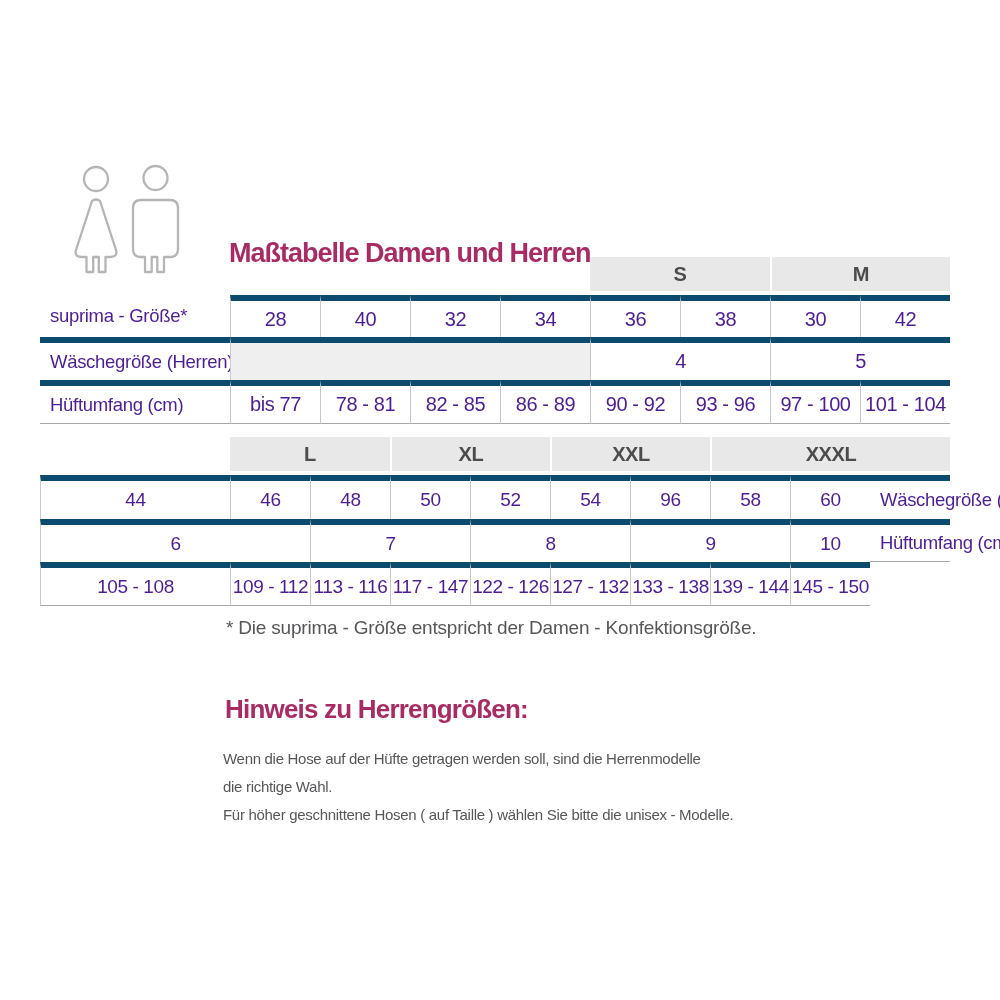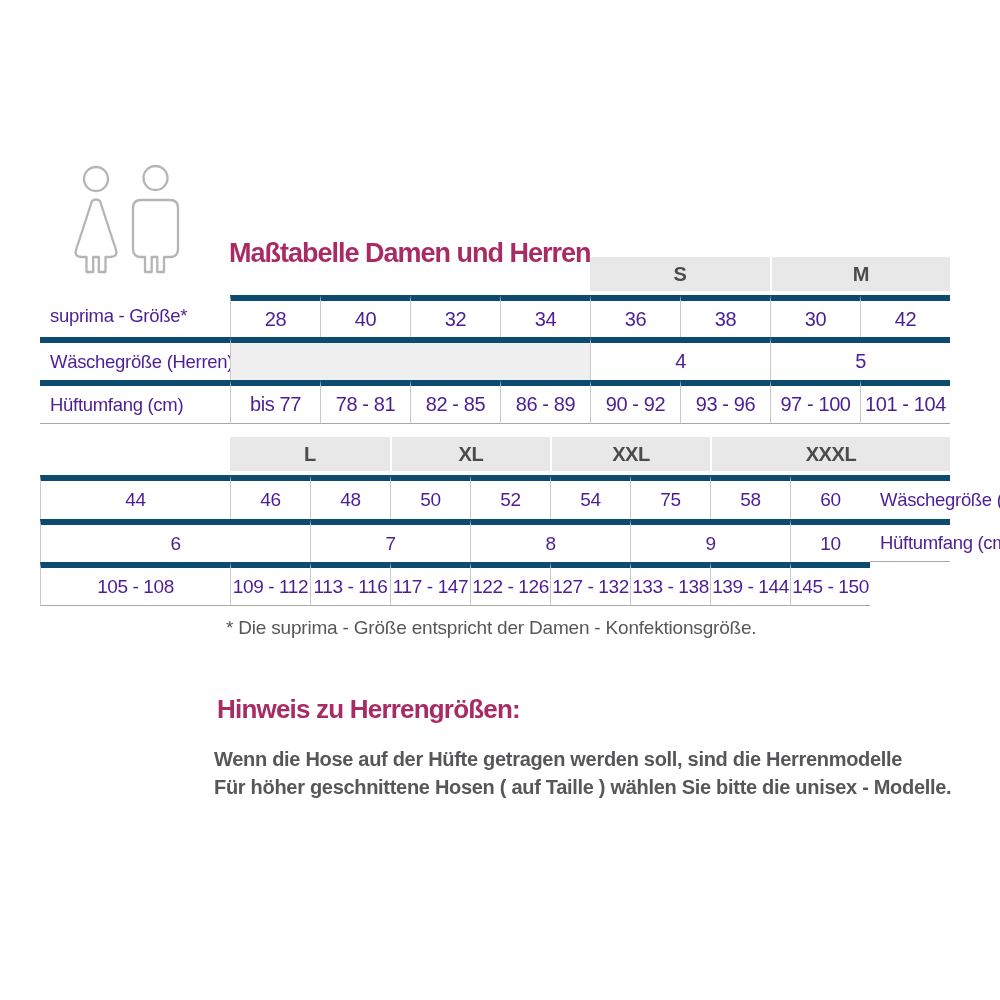--- a/index.html
+++ b/index.html
@@ -14,21 +14,21 @@
   
   .pictos { position: absolute; left: 72px; top: 160px; }
 
   
   .title {
     position: absolute; left: 229px; top: 238px;
     font-size: 27px; font-weight: 700; letter-spacing: -1px;
     color: #a82c63; white-space: nowrap;
   }
   .note-heading {
-    position: absolute; left: 217px; top: 694px;
+    position: absolute; left: 225px; top: 694px;
     font-size: 26px; font-weight: 700; letter-spacing: -0.8px;
     color: #a82c63; white-space: nowrap;
   }
 
   
   .t1 {
     position: absolute; left: 40px; top: 257px;
     display: grid;
     grid-template-columns: 190px repeat(8, 90px);
     grid-template-rows: 38px 42px 43px 44px;
@@ -63,22 +63,22 @@
   .sp3 { grid-column: span 3; }
   .sp4 { grid-column: span 4; }
   .sp5 { grid-column: span 5; }
 
   
   .footnote {
     position: absolute; left: 226px; top: 617px;
     font-size: 19px; letter-spacing: -0.2px; white-space: nowrap;
   }
   .note-body {
-    position: absolute; left: 214px; top: 745px;
-    font-size: 20px; line-height: 28px; letter-spacing: -0.3px; font-weight: bold;
+    position: absolute; left: 223px; top: 745px;
+    font-size: 15px; line-height: 28px; letter-spacing: -0.3px;
   }
   .note-body div { white-space: nowrap; }
 </style>
 </head>
 <body>
 
 <div class="stage">
 
   <svg class="pictos" width="118" height="114" viewBox="0 0 118 114">
     <g stroke="#b5b5b5" stroke-width="2.3" fill="none" stroke-linejoin="round" stroke-linecap="round">
@@ -132,21 +132,21 @@
     <div class="c g sp2 gs">XL</div>
     <div class="c g sp2 gs">XXL</div>
     <div class="c g sp3 gs">XXXL</div>
 
     <div class="c bt bl">44</div>
     <div class="c bt bl">46</div>
     <div class="c bt bl">48</div>
     <div class="c bt bl">50</div>
     <div class="c bt bl">52</div>
     <div class="c bt bl">54</div>
-    <div class="c bt bl">75</div>
+    <div class="c bt bl">96</div>
     <div class="c bt bl">58</div>
     <div class="c bt bl">60</div>
 
     <div class="c lab bt">Wäschegröße (Herren)</div>
     <div class="c sp2 bt bl">6</div>
     <div class="c sp2 bt bl">7</div>
     <div class="c sp2 bt bl">8</div>
     <div class="c sp2 bt bl">9</div>
     <div class="c bt bl">10</div>
 
@@ -160,16 +160,17 @@
     <div class="c bt bb bl">133 - 138</div>
     <div class="c bt bb bl">139 - 144</div>
     <div class="c bt bb bl">145 - 150</div>
   </div>
 
   <div class="footnote">* Die suprima - Größe entspricht der Damen - Konfektionsgröße.</div>
 
   <div class="note-heading">Hinweis zu Herrengrößen:</div>
   <div class="note-body">
     <div>Wenn die Hose auf der Hüfte getragen werden soll, sind die Herrenmodelle</div>
+    <div>die richtige Wahl.</div>
     <div>Für höher geschnittene Hosen ( auf Taille ) wählen Sie bitte die unisex - Modelle.</div>
   </div>
 
 </div>
 
 </body></html>

